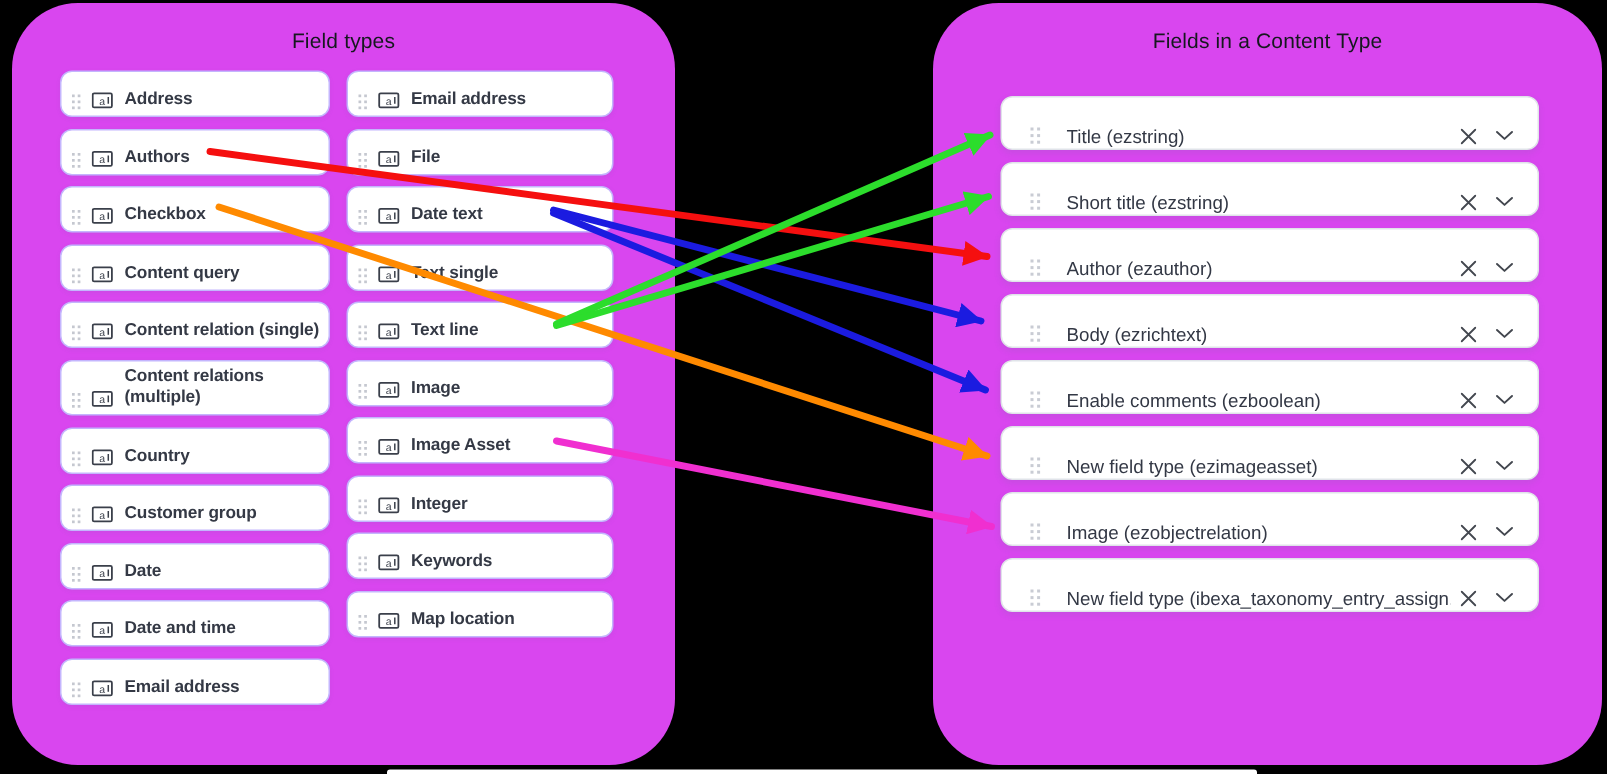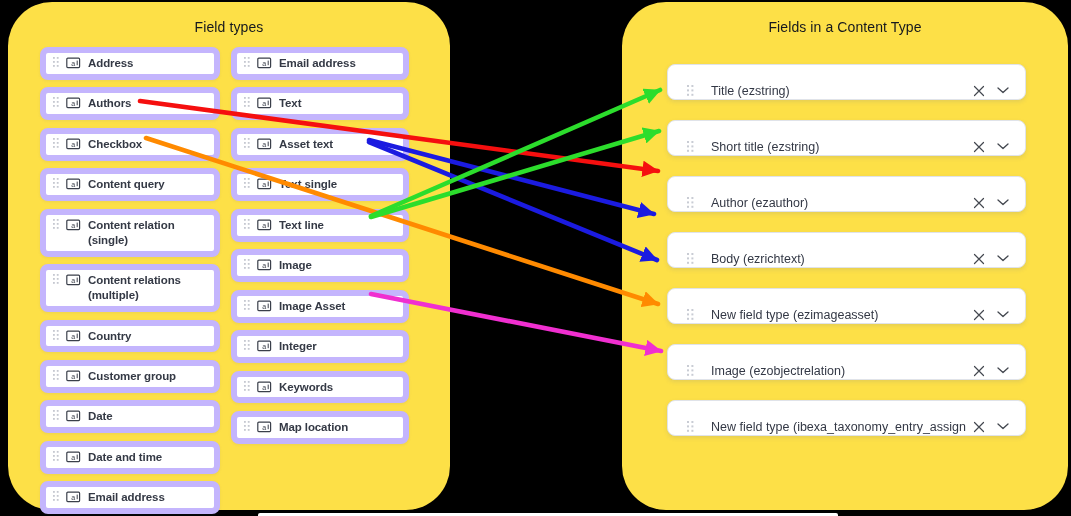--- a/index.html
+++ b/index.html
@@ -2,49 +2,49 @@
 <html><head>
 <meta charset="utf-8">
 <style>
   html,body{margin:0;padding:0;background:#000;}
   .stage{
     position:relative;width:1071px;height:516px;background:#000;
     overflow:hidden;border-radius:10px;
     font-family:"Liberation Sans","DejaVu Sans",sans-serif;
   }
   .panel{
-    position:absolute;top:2px;height:508px;background:#fde047;
+    position:absolute;top:2px;height:508px;background:#d946ef;
     border-radius:44px;box-sizing:border-box;
   }
   .panel-left{left:8px;width:442px;}
   .panel-right{left:622px;width:446px;}
   .panel-title{
     margin:0;padding-top:17px;text-align:center;
     font-size:14px;font-weight:400;color:#15181e;letter-spacing:.1px;
   }
   
   .ft-col{position:absolute;top:45px;}
   .ft-col1{left:32px;width:180px;}
   .ft-col2{left:223px;width:178px;}
   .ft-item{
     box-sizing:border-box;min-height:31px;margin-bottom:7.5px;
-    display:flex;align-items:flex-start;gap:6px;padding:3px 4px 3px 6px;
-    background:#fff;border:6px solid #c4b5fd;border-radius:8px;
+    display:flex;align-items:flex-end;gap:6px;padding:3px 4px 3px 6px;
+    background:#fff;border:1px solid #c4b5fd;border-radius:8px;
     box-shadow:0 1px 3px rgba(95,110,145,.10);cursor:grab;
   }
   .ft-label{
     font-size:11.5px;font-weight:bold;color:#343945;line-height:1.3;
     letter-spacing:-.1px;
   }
   .handle{flex:none;}
   .ficon{flex:none;}
   
   .cf-rows{position:absolute;left:45px;top:62px;width:359px;}
   .cf-row{
-    box-sizing:border-box;height:36px;margin-bottom:20px;
+    box-sizing:border-box;height:36px;margin-bottom:8px;
     display:flex;align-items:center;padding:17px 10px 0 18px;
     background:#fff;border:1px solid #e0e3e9;border-radius:8px;
     box-shadow:0 2px 4px rgba(100,115,150,.16);cursor:grab;
   }
   .cf-label{
     flex:1;margin-left:16px;font-size:12.5px;color:#333845;
     white-space:nowrap;overflow:hidden;
   }
   .iconbtn{
     flex:none;width:24px;height:24px;display:flex;align-items:center;
@@ -272,37 +272,37 @@
             <rect x="1" y="5" width="1.8" height="1.8" fill="#c5c8d0"></rect>
             <rect x="4.8" y="5" width="1.8" height="1.8" fill="#c5c8d0"></rect>
             <rect x="1" y="9" width="1.8" height="1.8" fill="#c5c8d0"></rect>
             <rect x="4.8" y="9" width="1.8" height="1.8" fill="#c5c8d0"></rect>
           </svg>
           <svg class="ficon" width="16" height="14" viewBox="0 0 16 14">
             <rect x="0.8" y="2.2" width="12.8" height="9.4" rx="1" fill="none" stroke="#3a3f4a" stroke-width="1.2"></rect>
             <text x="5.2" y="9.8" font-size="7" fill="#3a3f4a" font-family="inherit">a</text>
             <line x1="11.2" y1="4.6" x2="11.2" y2="9.2" stroke="#3a3f4a" stroke-width="1"></line>
           </svg>
-          <span class="ft-label">Text</span>
-        </div>
-        <div class="ft-item">
-          <svg class="handle" width="8" height="12" viewBox="0 0 8 12">
-            <rect x="1" y="1" width="1.8" height="1.8" fill="#c5c8d0"></rect>
-            <rect x="4.8" y="1" width="1.8" height="1.8" fill="#c5c8d0"></rect>
-            <rect x="1" y="5" width="1.8" height="1.8" fill="#c5c8d0"></rect>
-            <rect x="4.8" y="5" width="1.8" height="1.8" fill="#c5c8d0"></rect>
-            <rect x="1" y="9" width="1.8" height="1.8" fill="#c5c8d0"></rect>
-            <rect x="4.8" y="9" width="1.8" height="1.8" fill="#c5c8d0"></rect>
-          </svg>
-          <svg class="ficon" width="16" height="14" viewBox="0 0 16 14">
-            <rect x="0.8" y="2.2" width="12.8" height="9.4" rx="1" fill="none" stroke="#3a3f4a" stroke-width="1.2"></rect>
-            <text x="5.2" y="9.8" font-size="7" fill="#3a3f4a" font-family="inherit">a</text>
-            <line x1="11.2" y1="4.6" x2="11.2" y2="9.2" stroke="#3a3f4a" stroke-width="1"></line>
-          </svg>
-          <span class="ft-label">Asset text</span>
+          <span class="ft-label">File</span>
+        </div>
+        <div class="ft-item">
+          <svg class="handle" width="8" height="12" viewBox="0 0 8 12">
+            <rect x="1" y="1" width="1.8" height="1.8" fill="#c5c8d0"></rect>
+            <rect x="4.8" y="1" width="1.8" height="1.8" fill="#c5c8d0"></rect>
+            <rect x="1" y="5" width="1.8" height="1.8" fill="#c5c8d0"></rect>
+            <rect x="4.8" y="5" width="1.8" height="1.8" fill="#c5c8d0"></rect>
+            <rect x="1" y="9" width="1.8" height="1.8" fill="#c5c8d0"></rect>
+            <rect x="4.8" y="9" width="1.8" height="1.8" fill="#c5c8d0"></rect>
+          </svg>
+          <svg class="ficon" width="16" height="14" viewBox="0 0 16 14">
+            <rect x="0.8" y="2.2" width="12.8" height="9.4" rx="1" fill="none" stroke="#3a3f4a" stroke-width="1.2"></rect>
+            <text x="5.2" y="9.8" font-size="7" fill="#3a3f4a" font-family="inherit">a</text>
+            <line x1="11.2" y1="4.6" x2="11.2" y2="9.2" stroke="#3a3f4a" stroke-width="1"></line>
+          </svg>
+          <span class="ft-label">Date text</span>
         </div>
         <div class="ft-item">
           <svg class="handle" width="8" height="12" viewBox="0 0 8 12">
             <rect x="1" y="1" width="1.8" height="1.8" fill="#c5c8d0"></rect>
             <rect x="4.8" y="1" width="1.8" height="1.8" fill="#c5c8d0"></rect>
             <rect x="1" y="5" width="1.8" height="1.8" fill="#c5c8d0"></rect>
             <rect x="4.8" y="5" width="1.8" height="1.8" fill="#c5c8d0"></rect>
             <rect x="1" y="9" width="1.8" height="1.8" fill="#c5c8d0"></rect>
             <rect x="4.8" y="9" width="1.8" height="1.8" fill="#c5c8d0"></rect>
           </svg>
@@ -483,20 +483,41 @@
         <div class="cf-row">
           <svg class="handle" width="9" height="13" viewBox="0 0 9 13">
             <rect x="1" y="1" width="2" height="2" fill="#c9ccd4"></rect>
             <rect x="5.4" y="1" width="2" height="2" fill="#c9ccd4"></rect>
             <rect x="1" y="5.4" width="2" height="2" fill="#c9ccd4"></rect>
             <rect x="5.4" y="5.4" width="2" height="2" fill="#c9ccd4"></rect>
             <rect x="1" y="9.8" width="2" height="2" fill="#c9ccd4"></rect>
             <rect x="5.4" y="9.8" width="2" height="2" fill="#c9ccd4"></rect>
           </svg>
           <span class="cf-label">Body (ezrichtext)</span>
+          <button class="iconbtn">
+            <svg width="12" height="12" viewBox="0 0 12 12">
+              <path d="M1.5 1.5 L10.5 10.5 M10.5 1.5 L1.5 10.5" stroke="#43474f" stroke-width="1.2" stroke-linecap="round" fill="none"></path>
+            </svg>
+          </button>
+          <button class="iconbtn">
+            <svg width="12" height="7" viewBox="0 0 12 7">
+              <path d="M1 1 L6 5.6 L11 1" stroke="#43474f" stroke-width="1.3" fill="none" stroke-linecap="round" stroke-linejoin="round"></path>
+            </svg>
+          </button>
+        </div>
+        <div class="cf-row">
+          <svg class="handle" width="9" height="13" viewBox="0 0 9 13">
+            <rect x="1" y="1" width="2" height="2" fill="#c9ccd4"></rect>
+            <rect x="5.4" y="1" width="2" height="2" fill="#c9ccd4"></rect>
+            <rect x="1" y="5.4" width="2" height="2" fill="#c9ccd4"></rect>
+            <rect x="5.4" y="5.4" width="2" height="2" fill="#c9ccd4"></rect>
+            <rect x="1" y="9.8" width="2" height="2" fill="#c9ccd4"></rect>
+            <rect x="5.4" y="9.8" width="2" height="2" fill="#c9ccd4"></rect>
+          </svg>
+          <span class="cf-label">Enable comments (ezboolean)</span>
           <button class="iconbtn">
             <svg width="12" height="12" viewBox="0 0 12 12">
               <path d="M1.5 1.5 L10.5 10.5 M10.5 1.5 L1.5 10.5" stroke="#43474f" stroke-width="1.2" stroke-linecap="round" fill="none"></path>
             </svg>
           </button>
           <button class="iconbtn">
             <svg width="12" height="7" viewBox="0 0 12 7">
               <path d="M1 1 L6 5.6 L11 1" stroke="#43474f" stroke-width="1.3" fill="none" stroke-linecap="round" stroke-linejoin="round"></path>
             </svg>
           </button>

